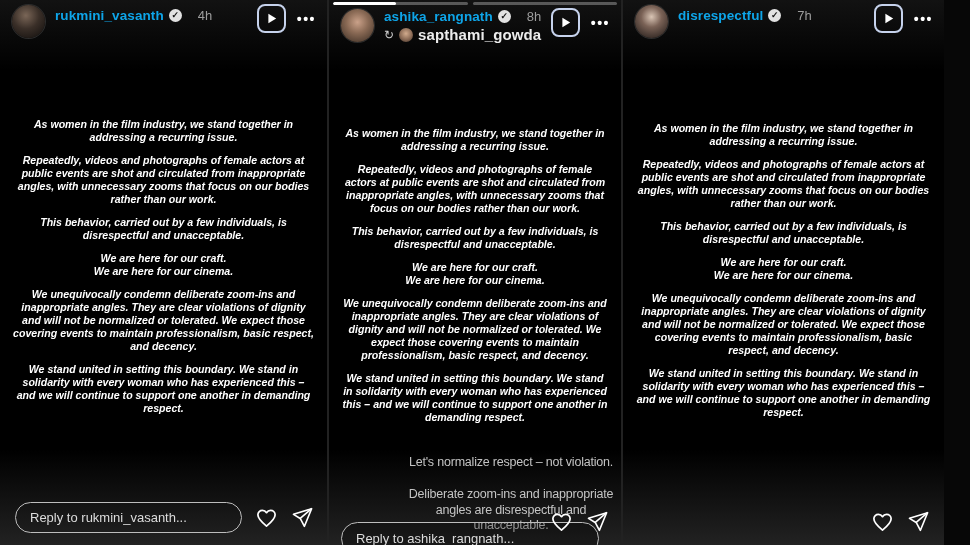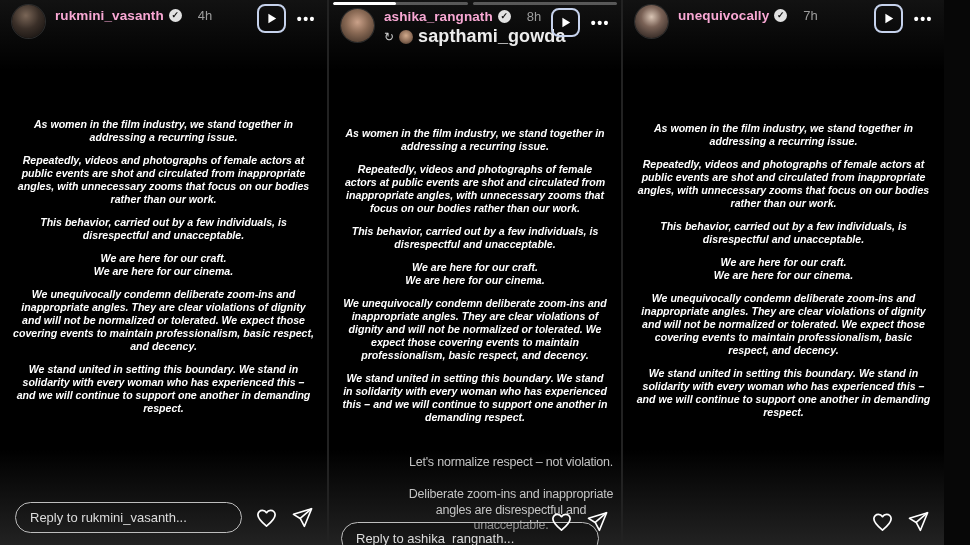--- a/index.html
+++ b/index.html
@@ -23,27 +23,27 @@
   
   .story-header{position:absolute;left:12px;display:flex;align-items:flex-start;gap:10px;z-index:6;}
   .hdr-top6{top:5px}.hdr-top10{top:9px}
   .avatar{width:33px;height:33px;border-radius:50%;box-shadow:0 0 0 1px #2c2c2c;flex:0 0 auto;}
   .av1{background:radial-gradient(circle at 42% 32%,#7a6657 0%,#3a2f28 45%,#0e0c0b 100%);}
   .av2{background:radial-gradient(circle at 50% 40%,#caa189 0%,#8a6a55 42%,#362a21 100%);}
   .av3{background:radial-gradient(circle at 50% 36%,#d9c5b5 0%,#7a6256 38%,#1a1513 100%);}
   .av-mini{width:14px;height:14px;border-radius:50%;flex:0 0 auto;
     background:radial-gradient(circle at 50% 40%,#d2ab8d 0%,#8a6a55 55%,#3a2d24 100%);}
   .user-row{display:flex;align-items:center;gap:5px;margin-top:3px;}
-  .username{color:#f9a8d4;font-weight:bold;font-size:13.5px;letter-spacing:.1px;cursor:pointer;}
+  .username{color:#0ea5e9;font-weight:bold;font-size:13.5px;letter-spacing:.1px;cursor:pointer;}
   .verified{width:13px;height:13px;border-radius:50%;background:#e2e2e2;color:#111;
     display:flex;align-items:center;justify-content:center;font-size:9px;font-weight:bold;line-height:1;}
   .timestamp{color:#9d9d9d;font-size:13px;margin-left:11px;}
   .repost-row{display:flex;align-items:center;gap:5px;margin-top:2px;}
   .repost-ic{color:#cfcfcf;font-size:12px;line-height:1;}
-  .repost-name{color:#ececec;font-size:18px;font-weight:bold;letter-spacing:.1px;}
+  .repost-name{color:#ececec;font-size:15px;font-weight:bold;letter-spacing:.1px;}
 
   
   .controls{position:absolute;right:11px;display:flex;align-items:center;gap:11px;z-index:6;}
   .ctl-top6{top:4px}.ctl-top10{top:8px}
   .play-btn{width:29px;height:29px;border:2.5px solid #c6d2ec;border-radius:8px;background:transparent;
     display:flex;align-items:center;justify-content:center;padding:0;cursor:pointer;}
   .play-btn svg{display:block}
   .more{color:#fff;font-size:14px;font-weight:bold;letter-spacing:1.5px;cursor:pointer;line-height:1;}
 
   
@@ -221,21 +221,21 @@
 
   <div class="divider"></div>
 
   <section class="panel p3">
     <div class="grad-top"></div>
     <div class="grad-bottom"></div>
 
     <header class="story-header hdr-top6">
       <div class="avatar av3"></div>
       <div class="user-row">
-        <span class="username">unequivocally</span>
+        <span class="username">disrespectful</span>
         <span class="verified">
             <span>✓</span>
           </span>
         <span class="timestamp">7h</span>
       </div>
     </header>
 
     <div class="controls ctl-top6">
       <button class="play-btn">
         <svg width="15" height="15" viewBox="0 0 24 24">

